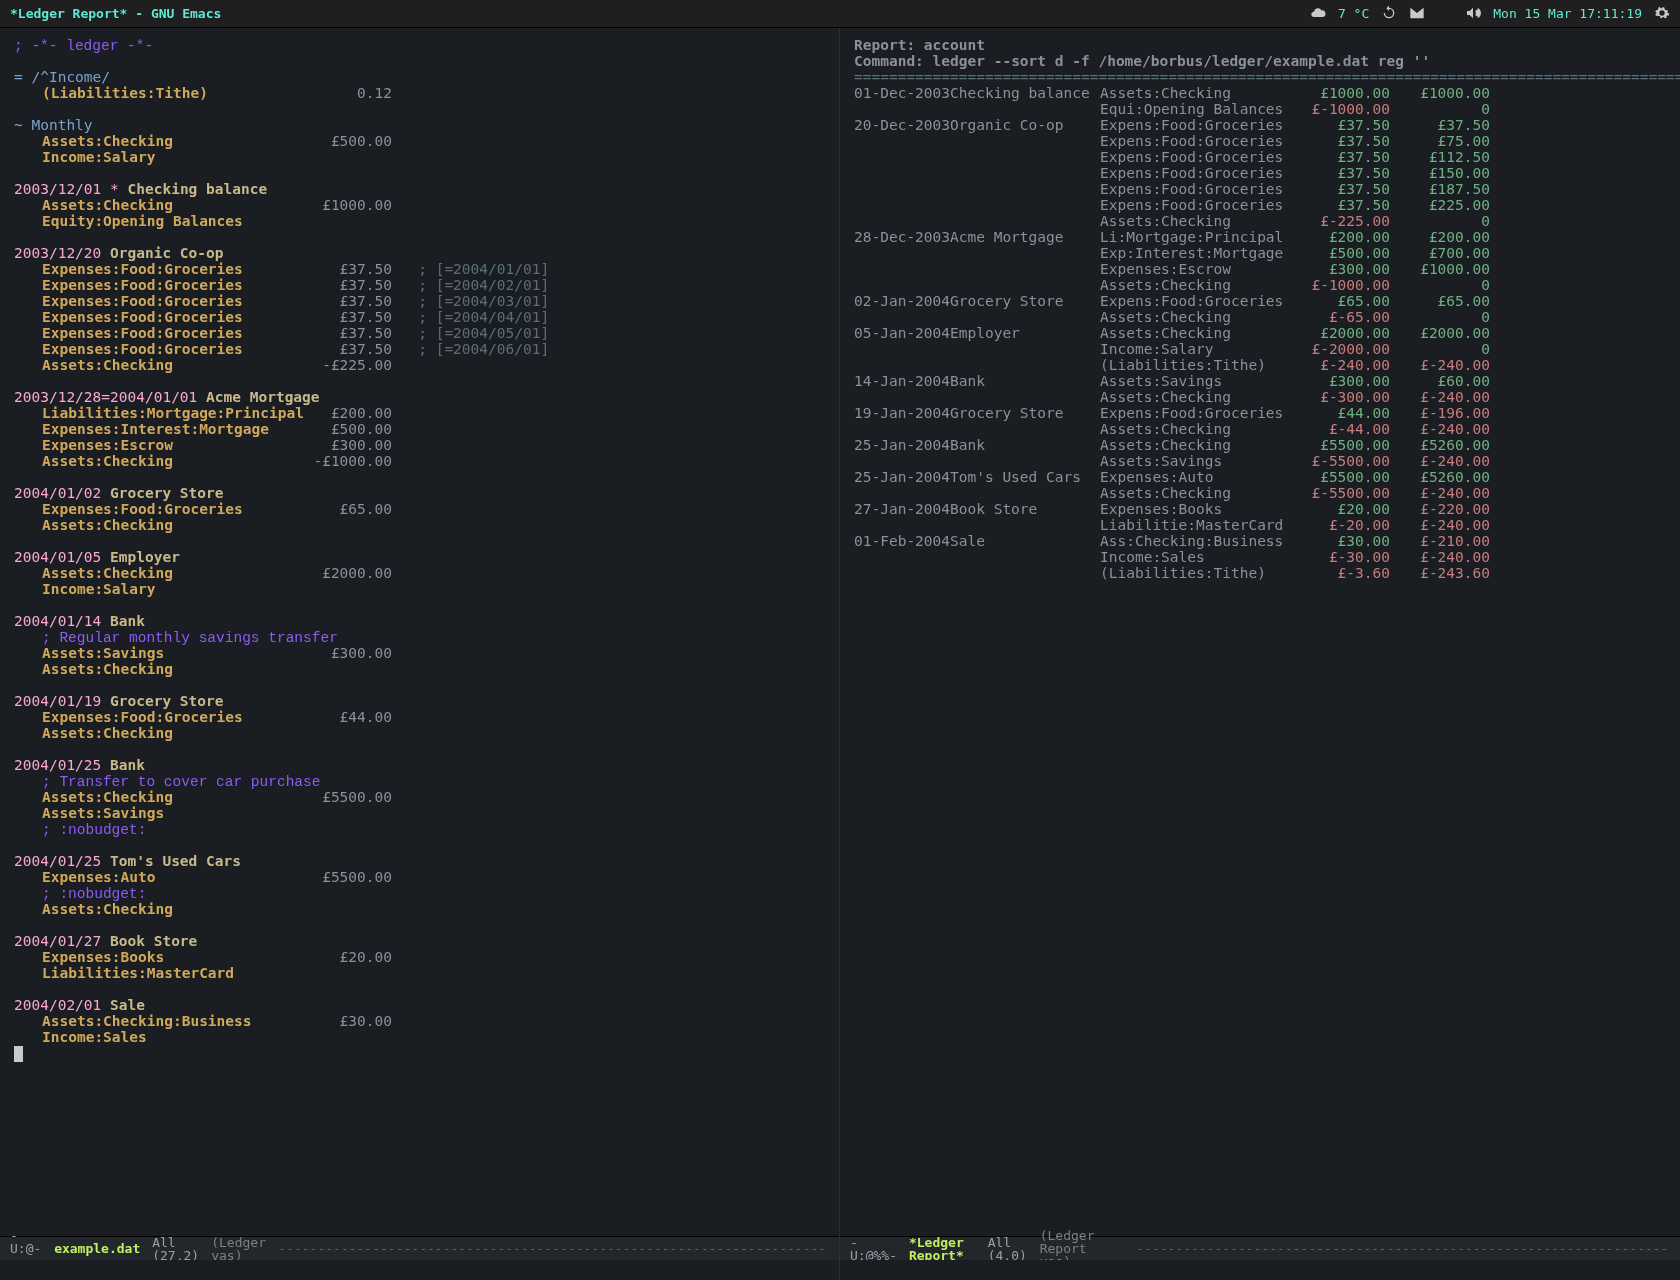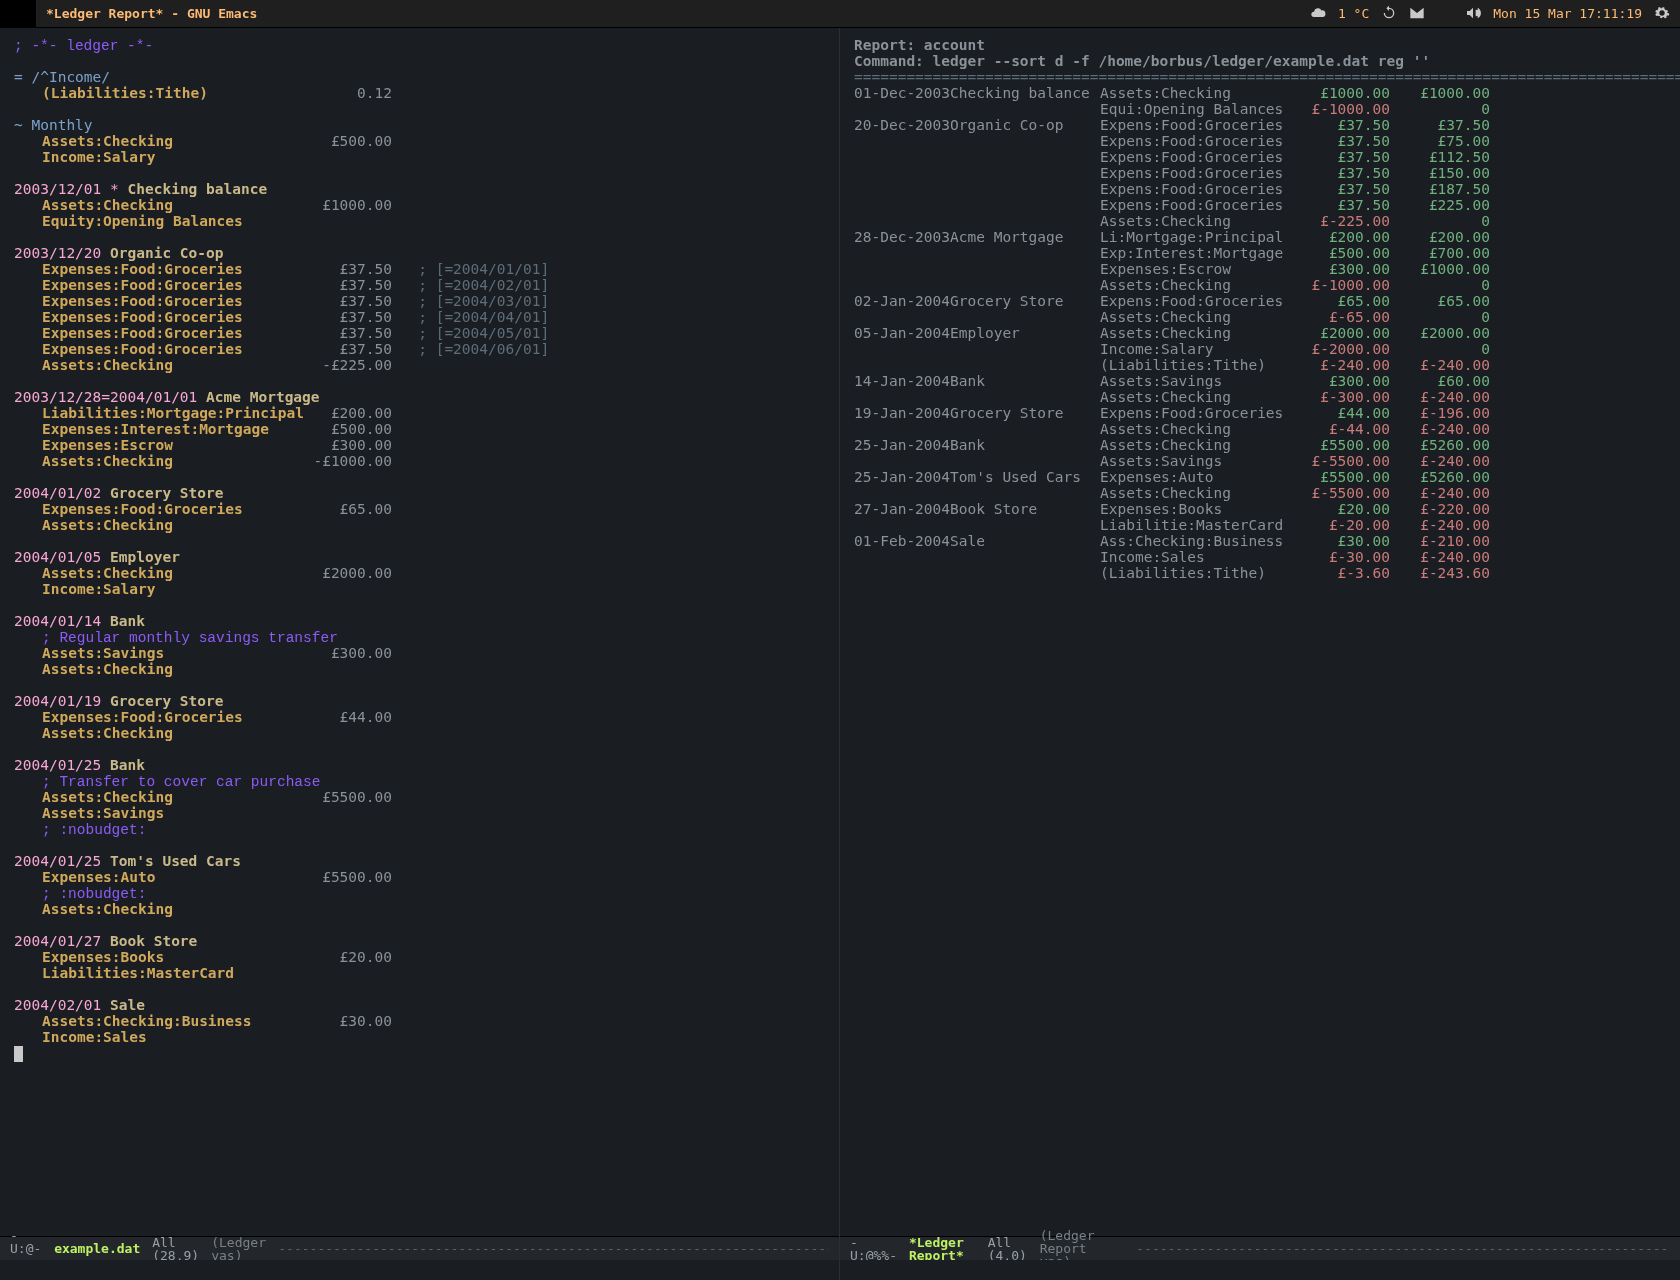--- a/index.html
+++ b/index.html
@@ -13,24 +13,23 @@
     color: #8a9199;
     overflow: hidden;
   }
   .topbar {
     height: 28px;
     background: #1f1f20;
     display: flex;
     align-items: center;
     padding: 0 10px;
     gap: 10px;
-    color: #fdba74;
+    color: #5eead4;
     font-size: 13px;
     border-bottom: 1px solid #000;
-    margin-left: 36px;
   }
   .topbar-title { flex: 0 0 auto; font-weight: bold; }
   .topbar-spacer { flex: 1 1 auto; }
   .tray { display: flex; align-items: center; gap: 12px; }
   .tray-icon svg { width: 16px; height: 16px; fill: #c9c9c9; }
   .workspace {
     display: flex;
     height: calc(100% - 28px);
     background: #1a1d21;
   }
@@ -103,21 +102,21 @@
 
 <div class="topbar">
   <span class="topbar-title">*Ledger Report* - GNU Emacs</span>
   <span class="topbar-spacer"></span>
   <div class="tray">
     <span class="tray-icon">
       <svg viewBox="0 0 24 24">
           <path d="M19 18H6a4 4 0 010-8 6 6 0 0111.3-1.9A4.5 4.5 0 0119 18z"></path>
         </svg>
     </span>
-    <span>1 °C</span>
+    <span>7 °C</span>
     <span class="tray-icon">
       <svg viewBox="0 0 24 24">
           <path d="M12 4V1L8 5l4 4V6a6 6 0 11-6 6H4a8 8 0 108-8z"></path>
         </svg>
     </span>
     <span class="tray-icon">
       <svg viewBox="0 0 24 24">
           <path d="M2 4h20v16H2z M2 4l10 8L22 4"></path>
         </svg>
     </span>
@@ -139,21 +138,21 @@
     </span>
   </div>
 </div>
 
 <div class="workspace">
   <div class="pane pane-left">
     <div class="buffer" id="left-buffer"><span class="ln"><span class="c-comment">; -*- ledger -*-</span></span><span class="ln"> </span><span class="ln"><span class="c-special">= /^Income/</span></span><span class="ln"><span class="indent1"></span><span class="c-keyword" style="display:inline-block;width:260px">(Liabilities:Tithe)</span><span class="c-amount" style="display:inline-block;width:90px;text-align:right">0.12</span></span><span class="ln"> </span><span class="ln"><span class="c-special">~ Monthly</span></span><span class="ln"><span class="indent1"></span><span class="c-keyword" style="display:inline-block;width:260px">Assets:Checking</span><span class="c-amount" style="display:inline-block;width:90px;text-align:right">£500.00</span></span><span class="ln"><span class="indent1"></span><span class="c-keyword" style="display:inline-block;width:260px">Income:Salary</span><span class="c-amount" style="display:inline-block;width:90px;text-align:right"></span></span><span class="ln"> </span><span class="ln"><span class="c-date">2003/12/01 * </span><span class="c-payee">Checking balance</span></span><span class="ln"><span class="indent1"></span><span class="c-keyword" style="display:inline-block;width:260px">Assets:Checking</span><span class="c-amount" style="display:inline-block;width:90px;text-align:right">£1000.00</span></span><span class="ln"><span class="indent1"></span><span class="c-keyword" style="display:inline-block;width:260px">Equity:Opening Balances</span><span class="c-amount" style="display:inline-block;width:90px;text-align:right"></span></span><span class="ln"> </span><span class="ln"><span class="c-date">2003/12/20 </span><span class="c-payee">Organic Co-op</span></span><span class="ln"><span class="indent1"></span><span class="c-keyword" style="display:inline-block;width:260px">Expenses:Food:Groceries</span><span class="c-amount" style="display:inline-block;width:90px;text-align:right">£37.50</span><span class="c-eff">   ; [=2004/01/01]</span></span><span class="ln"><span class="indent1"></span><span class="c-keyword" style="display:inline-block;width:260px">Expenses:Food:Groceries</span><span class="c-amount" style="display:inline-block;width:90px;text-align:right">£37.50</span><span class="c-eff">   ; [=2004/02/01]</span></span><span class="ln"><span class="indent1"></span><span class="c-keyword" style="display:inline-block;width:260px">Expenses:Food:Groceries</span><span class="c-amount" style="display:inline-block;width:90px;text-align:right">£37.50</span><span class="c-eff">   ; [=2004/03/01]</span></span><span class="ln"><span class="indent1"></span><span class="c-keyword" style="display:inline-block;width:260px">Expenses:Food:Groceries</span><span class="c-amount" style="display:inline-block;width:90px;text-align:right">£37.50</span><span class="c-eff">   ; [=2004/04/01]</span></span><span class="ln"><span class="indent1"></span><span class="c-keyword" style="display:inline-block;width:260px">Expenses:Food:Groceries</span><span class="c-amount" style="display:inline-block;width:90px;text-align:right">£37.50</span><span class="c-eff">   ; [=2004/05/01]</span></span><span class="ln"><span class="indent1"></span><span class="c-keyword" style="display:inline-block;width:260px">Expenses:Food:Groceries</span><span class="c-amount" style="display:inline-block;width:90px;text-align:right">£37.50</span><span class="c-eff">   ; [=2004/06/01]</span></span><span class="ln"><span class="indent1"></span><span class="c-keyword" style="display:inline-block;width:260px">Assets:Checking</span><span class="c-amount" style="display:inline-block;width:90px;text-align:right">-£225.00</span></span><span class="ln"> </span><span class="ln"><span class="c-date">2003/12/28=2004/01/01 </span><span class="c-payee">Acme Mortgage</span></span><span class="ln"><span class="indent1"></span><span class="c-keyword" style="display:inline-block;width:260px">Liabilities:Mortgage:Principal</span><span class="c-amount" style="display:inline-block;width:90px;text-align:right">£200.00</span></span><span class="ln"><span class="indent1"></span><span class="c-keyword" style="display:inline-block;width:260px">Expenses:Interest:Mortgage</span><span class="c-amount" style="display:inline-block;width:90px;text-align:right">£500.00</span></span><span class="ln"><span class="indent1"></span><span class="c-keyword" style="display:inline-block;width:260px">Expenses:Escrow</span><span class="c-amount" style="display:inline-block;width:90px;text-align:right">£300.00</span></span><span class="ln"><span class="indent1"></span><span class="c-keyword" style="display:inline-block;width:260px">Assets:Checking</span><span class="c-amount" style="display:inline-block;width:90px;text-align:right">-£1000.00</span></span><span class="ln"> </span><span class="ln"><span class="c-date">2004/01/02 </span><span class="c-payee">Grocery Store</span></span><span class="ln"><span class="indent1"></span><span class="c-keyword" style="display:inline-block;width:260px">Expenses:Food:Groceries</span><span class="c-amount" style="display:inline-block;width:90px;text-align:right">£65.00</span></span><span class="ln"><span class="indent1"></span><span class="c-keyword" style="display:inline-block;width:260px">Assets:Checking</span><span class="c-amount" style="display:inline-block;width:90px;text-align:right"></span></span><span class="ln"> </span><span class="ln"><span class="c-date">2004/01/05 </span><span class="c-payee">Employer</span></span><span class="ln"><span class="indent1"></span><span class="c-keyword" style="display:inline-block;width:260px">Assets:Checking</span><span class="c-amount" style="display:inline-block;width:90px;text-align:right">£2000.00</span></span><span class="ln"><span class="indent1"></span><span class="c-keyword" style="display:inline-block;width:260px">Income:Salary</span><span class="c-amount" style="display:inline-block;width:90px;text-align:right"></span></span><span class="ln"> </span><span class="ln"><span class="c-date">2004/01/14 </span><span class="c-payee">Bank</span></span><span class="ln"><span class="indent1"></span><span class="c-comment">; Regular monthly savings transfer</span></span><span class="ln"><span class="indent1"></span><span class="c-keyword" style="display:inline-block;width:260px">Assets:Savings</span><span class="c-amount" style="display:inline-block;width:90px;text-align:right">£300.00</span></span><span class="ln"><span class="indent1"></span><span class="c-keyword" style="display:inline-block;width:260px">Assets:Checking</span><span class="c-amount" style="display:inline-block;width:90px;text-align:right"></span></span><span class="ln"> </span><span class="ln"><span class="c-date">2004/01/19 </span><span class="c-payee">Grocery Store</span></span><span class="ln"><span class="indent1"></span><span class="c-keyword" style="display:inline-block;width:260px">Expenses:Food:Groceries</span><span class="c-amount" style="display:inline-block;width:90px;text-align:right">£44.00</span></span><span class="ln"><span class="indent1"></span><span class="c-keyword" style="display:inline-block;width:260px">Assets:Checking</span><span class="c-amount" style="display:inline-block;width:90px;text-align:right"></span></span><span class="ln"> </span><span class="ln"><span class="c-date">2004/01/25 </span><span class="c-payee">Bank</span></span><span class="ln"><span class="indent1"></span><span class="c-comment">; Transfer to cover car purchase</span></span><span class="ln"><span class="indent1"></span><span class="c-keyword" style="display:inline-block;width:260px">Assets:Checking</span><span class="c-amount" style="display:inline-block;width:90px;text-align:right">£5500.00</span></span><span class="ln"><span class="indent1"></span><span class="c-keyword" style="display:inline-block;width:260px">Assets:Savings</span><span class="c-amount" style="display:inline-block;width:90px;text-align:right"></span></span><span class="ln"><span class="indent1"></span><span class="c-comment">; :nobudget:</span></span><span class="ln"> </span><span class="ln"><span class="c-date">2004/01/25 </span><span class="c-payee">Tom's Used Cars</span></span><span class="ln"><span class="indent1"></span><span class="c-keyword" style="display:inline-block;width:260px">Expenses:Auto</span><span class="c-amount" style="display:inline-block;width:90px;text-align:right">£5500.00</span></span><span class="ln"><span class="indent1"></span><span class="c-comment">; :nobudget:</span></span><span class="ln"><span class="indent1"></span><span class="c-keyword" style="display:inline-block;width:260px">Assets:Checking</span><span class="c-amount" style="display:inline-block;width:90px;text-align:right"></span></span><span class="ln"> </span><span class="ln"><span class="c-date">2004/01/27 </span><span class="c-payee">Book Store</span></span><span class="ln"><span class="indent1"></span><span class="c-keyword" style="display:inline-block;width:260px">Expenses:Books</span><span class="c-amount" style="display:inline-block;width:90px;text-align:right">£20.00</span></span><span class="ln"><span class="indent1"></span><span class="c-keyword" style="display:inline-block;width:260px">Liabilities:MasterCard</span><span class="c-amount" style="display:inline-block;width:90px;text-align:right"></span></span><span class="ln"> </span><span class="ln"><span class="c-date">2004/02/01 </span><span class="c-payee">Sale</span></span><span class="ln"><span class="indent1"></span><span class="c-keyword" style="display:inline-block;width:260px">Assets:Checking:Business</span><span class="c-amount" style="display:inline-block;width:90px;text-align:right">£30.00</span></span><span class="ln"><span class="indent1"></span><span class="c-keyword" style="display:inline-block;width:260px">Income:Sales</span><span class="c-amount" style="display:inline-block;width:90px;text-align:right"></span></span><span class="ln"><span class="cursor"></span></span></div>
     <div class="modeline">
       <span>-U:@---</span>
       <span class="ml-buf">example.dat</span>
-      <span>All (28,9)</span>
+      <span>All (27,2)</span>
       <span class="ml-mode">(Ledger yas)</span>
       <span class="dashes">------------------------------------------------------------------------------------------------------------------------</span>
     </div>
     <div class="minibuffer"></div>
   </div>
   <div class="pane">
     <div class="buffer" id="right-buffer"><div><span class="ln c-head">Report: account</span><span class="ln c-head">Command: ledger --sort d -f /home/borbus/ledger/example.dat reg ''</span><span class="ln c-sep">=======================================================================================================</span></div><span class="ln"><span class="col-date c-plain">01-Dec-2003</span><span class="col-payee c-plain">Checking balance</span><span class="col-acct c-plain">Assets:Checking</span><span class="col-amt1 c-pos">£1000.00</span><span class="col-amt2 c-pos">£1000.00</span></span><span class="ln"><span class="col-date c-plain"></span><span class="col-payee c-plain"></span><span class="col-acct c-plain">Equi:Opening Balances</span><span class="col-amt1 c-neg">£-1000.00</span><span class="col-amt2 c-pos">0</span></span><span class="ln"><span class="col-date c-plain">20-Dec-2003</span><span class="col-payee c-plain">Organic Co-op</span><span class="col-acct c-plain">Expens:Food:Groceries</span><span class="col-amt1 c-pos">£37.50</span><span class="col-amt2 c-pos">£37.50</span></span><span class="ln"><span class="col-date c-plain"></span><span class="col-payee c-plain"></span><span class="col-acct c-plain">Expens:Food:Groceries</span><span class="col-amt1 c-pos">£37.50</span><span class="col-amt2 c-pos">£75.00</span></span><span class="ln"><span class="col-date c-plain"></span><span class="col-payee c-plain"></span><span class="col-acct c-plain">Expens:Food:Groceries</span><span class="col-amt1 c-pos">£37.50</span><span class="col-amt2 c-pos">£112.50</span></span><span class="ln"><span class="col-date c-plain"></span><span class="col-payee c-plain"></span><span class="col-acct c-plain">Expens:Food:Groceries</span><span class="col-amt1 c-pos">£37.50</span><span class="col-amt2 c-pos">£150.00</span></span><span class="ln"><span class="col-date c-plain"></span><span class="col-payee c-plain"></span><span class="col-acct c-plain">Expens:Food:Groceries</span><span class="col-amt1 c-pos">£37.50</span><span class="col-amt2 c-pos">£187.50</span></span><span class="ln"><span class="col-date c-plain"></span><span class="col-payee c-plain"></span><span class="col-acct c-plain">Expens:Food:Groceries</span><span class="col-amt1 c-pos">£37.50</span><span class="col-amt2 c-pos">£225.00</span></span><span class="ln"><span class="col-date c-plain"></span><span class="col-payee c-plain"></span><span class="col-acct c-plain">Assets:Checking</span><span class="col-amt1 c-neg">£-225.00</span><span class="col-amt2 c-pos">0</span></span><span class="ln"><span class="col-date c-plain">28-Dec-2003</span><span class="col-payee c-plain">Acme Mortgage</span><span class="col-acct c-plain">Li:Mortgage:Principal</span><span class="col-amt1 c-pos">£200.00</span><span class="col-amt2 c-pos">£200.00</span></span><span class="ln"><span class="col-date c-plain"></span><span class="col-payee c-plain"></span><span class="col-acct c-plain">Exp:Interest:Mortgage</span><span class="col-amt1 c-pos">£500.00</span><span class="col-amt2 c-pos">£700.00</span></span><span class="ln"><span class="col-date c-plain"></span><span class="col-payee c-plain"></span><span class="col-acct c-plain">Expenses:Escrow</span><span class="col-amt1 c-pos">£300.00</span><span class="col-amt2 c-pos">£1000.00</span></span><span class="ln"><span class="col-date c-plain"></span><span class="col-payee c-plain"></span><span class="col-acct c-plain">Assets:Checking</span><span class="col-amt1 c-neg">£-1000.00</span><span class="col-amt2 c-pos">0</span></span><span class="ln"><span class="col-date c-plain">02-Jan-2004</span><span class="col-payee c-plain">Grocery Store</span><span class="col-acct c-plain">Expens:Food:Groceries</span><span class="col-amt1 c-pos">£65.00</span><span class="col-amt2 c-pos">£65.00</span></span><span class="ln"><span class="col-date c-plain"></span><span class="col-payee c-plain"></span><span class="col-acct c-plain">Assets:Checking</span><span class="col-amt1 c-neg">£-65.00</span><span class="col-amt2 c-pos">0</span></span><span class="ln"><span class="col-date c-plain">05-Jan-2004</span><span class="col-payee c-plain">Employer</span><span class="col-acct c-plain">Assets:Checking</span><span class="col-amt1 c-pos">£2000.00</span><span class="col-amt2 c-pos">£2000.00</span></span><span class="ln"><span class="col-date c-plain"></span><span class="col-payee c-plain"></span><span class="col-acct c-plain">Income:Salary</span><span class="col-amt1 c-neg">£-2000.00</span><span class="col-amt2 c-pos">0</span></span><span class="ln"><span class="col-date c-plain"></span><span class="col-payee c-plain"></span><span class="col-acct c-plain">(Liabilities:Tithe)</span><span class="col-amt1 c-neg">£-240.00</span><span class="col-amt2 c-neg">£-240.00</span></span><span class="ln"><span class="col-date c-plain">14-Jan-2004</span><span class="col-payee c-plain">Bank</span><span class="col-acct c-plain">Assets:Savings</span><span class="col-amt1 c-pos">£300.00</span><span class="col-amt2 c-pos">£60.00</span></span><span class="ln"><span class="col-date c-plain"></span><span class="col-payee c-plain"></span><span class="col-acct c-plain">Assets:Checking</span><span class="col-amt1 c-neg">£-300.00</span><span class="col-amt2 c-neg">£-240.00</span></span><span class="ln"><span class="col-date c-plain">19-Jan-2004</span><span class="col-payee c-plain">Grocery Store</span><span class="col-acct c-plain">Expens:Food:Groceries</span><span class="col-amt1 c-pos">£44.00</span><span class="col-amt2 c-neg">£-196.00</span></span><span class="ln"><span class="col-date c-plain"></span><span class="col-payee c-plain"></span><span class="col-acct c-plain">Assets:Checking</span><span class="col-amt1 c-neg">£-44.00</span><span class="col-amt2 c-neg">£-240.00</span></span><span class="ln"><span class="col-date c-plain">25-Jan-2004</span><span class="col-payee c-plain">Bank</span><span class="col-acct c-plain">Assets:Checking</span><span class="col-amt1 c-pos">£5500.00</span><span class="col-amt2 c-pos">£5260.00</span></span><span class="ln"><span class="col-date c-plain"></span><span class="col-payee c-plain"></span><span class="col-acct c-plain">Assets:Savings</span><span class="col-amt1 c-neg">£-5500.00</span><span class="col-amt2 c-neg">£-240.00</span></span><span class="ln"><span class="col-date c-plain">25-Jan-2004</span><span class="col-payee c-plain">Tom's Used Cars</span><span class="col-acct c-plain">Expenses:Auto</span><span class="col-amt1 c-pos">£5500.00</span><span class="col-amt2 c-pos">£5260.00</span></span><span class="ln"><span class="col-date c-plain"></span><span class="col-payee c-plain"></span><span class="col-acct c-plain">Assets:Checking</span><span class="col-amt1 c-neg">£-5500.00</span><span class="col-amt2 c-neg">£-240.00</span></span><span class="ln"><span class="col-date c-plain">27-Jan-2004</span><span class="col-payee c-plain">Book Store</span><span class="col-acct c-plain">Expenses:Books</span><span class="col-amt1 c-pos">£20.00</span><span class="col-amt2 c-neg">£-220.00</span></span><span class="ln"><span class="col-date c-plain"></span><span class="col-payee c-plain"></span><span class="col-acct c-plain">Liabilitie:MasterCard</span><span class="col-amt1 c-neg">£-20.00</span><span class="col-amt2 c-neg">£-240.00</span></span><span class="ln"><span class="col-date c-plain">01-Feb-2004</span><span class="col-payee c-plain">Sale</span><span class="col-acct c-plain">Ass:Checking:Business</span><span class="col-amt1 c-pos">£30.00</span><span class="col-amt2 c-neg">£-210.00</span></span><span class="ln"><span class="col-date c-plain"></span><span class="col-payee c-plain"></span><span class="col-acct c-plain">Income:Sales</span><span class="col-amt1 c-neg">£-30.00</span><span class="col-amt2 c-neg">£-240.00</span></span><span class="ln"><span class="col-date c-plain"></span><span class="col-payee c-plain"></span><span class="col-acct c-plain">(Liabilities:Tithe)</span><span class="col-amt1 c-neg">£-3.60</span><span class="col-amt2 c-neg">£-243.60</span></span></div>
     <div class="modeline">
       <span>-U:@%%-</span>
       <span class="ml-buf">*Ledger Report*</span>

